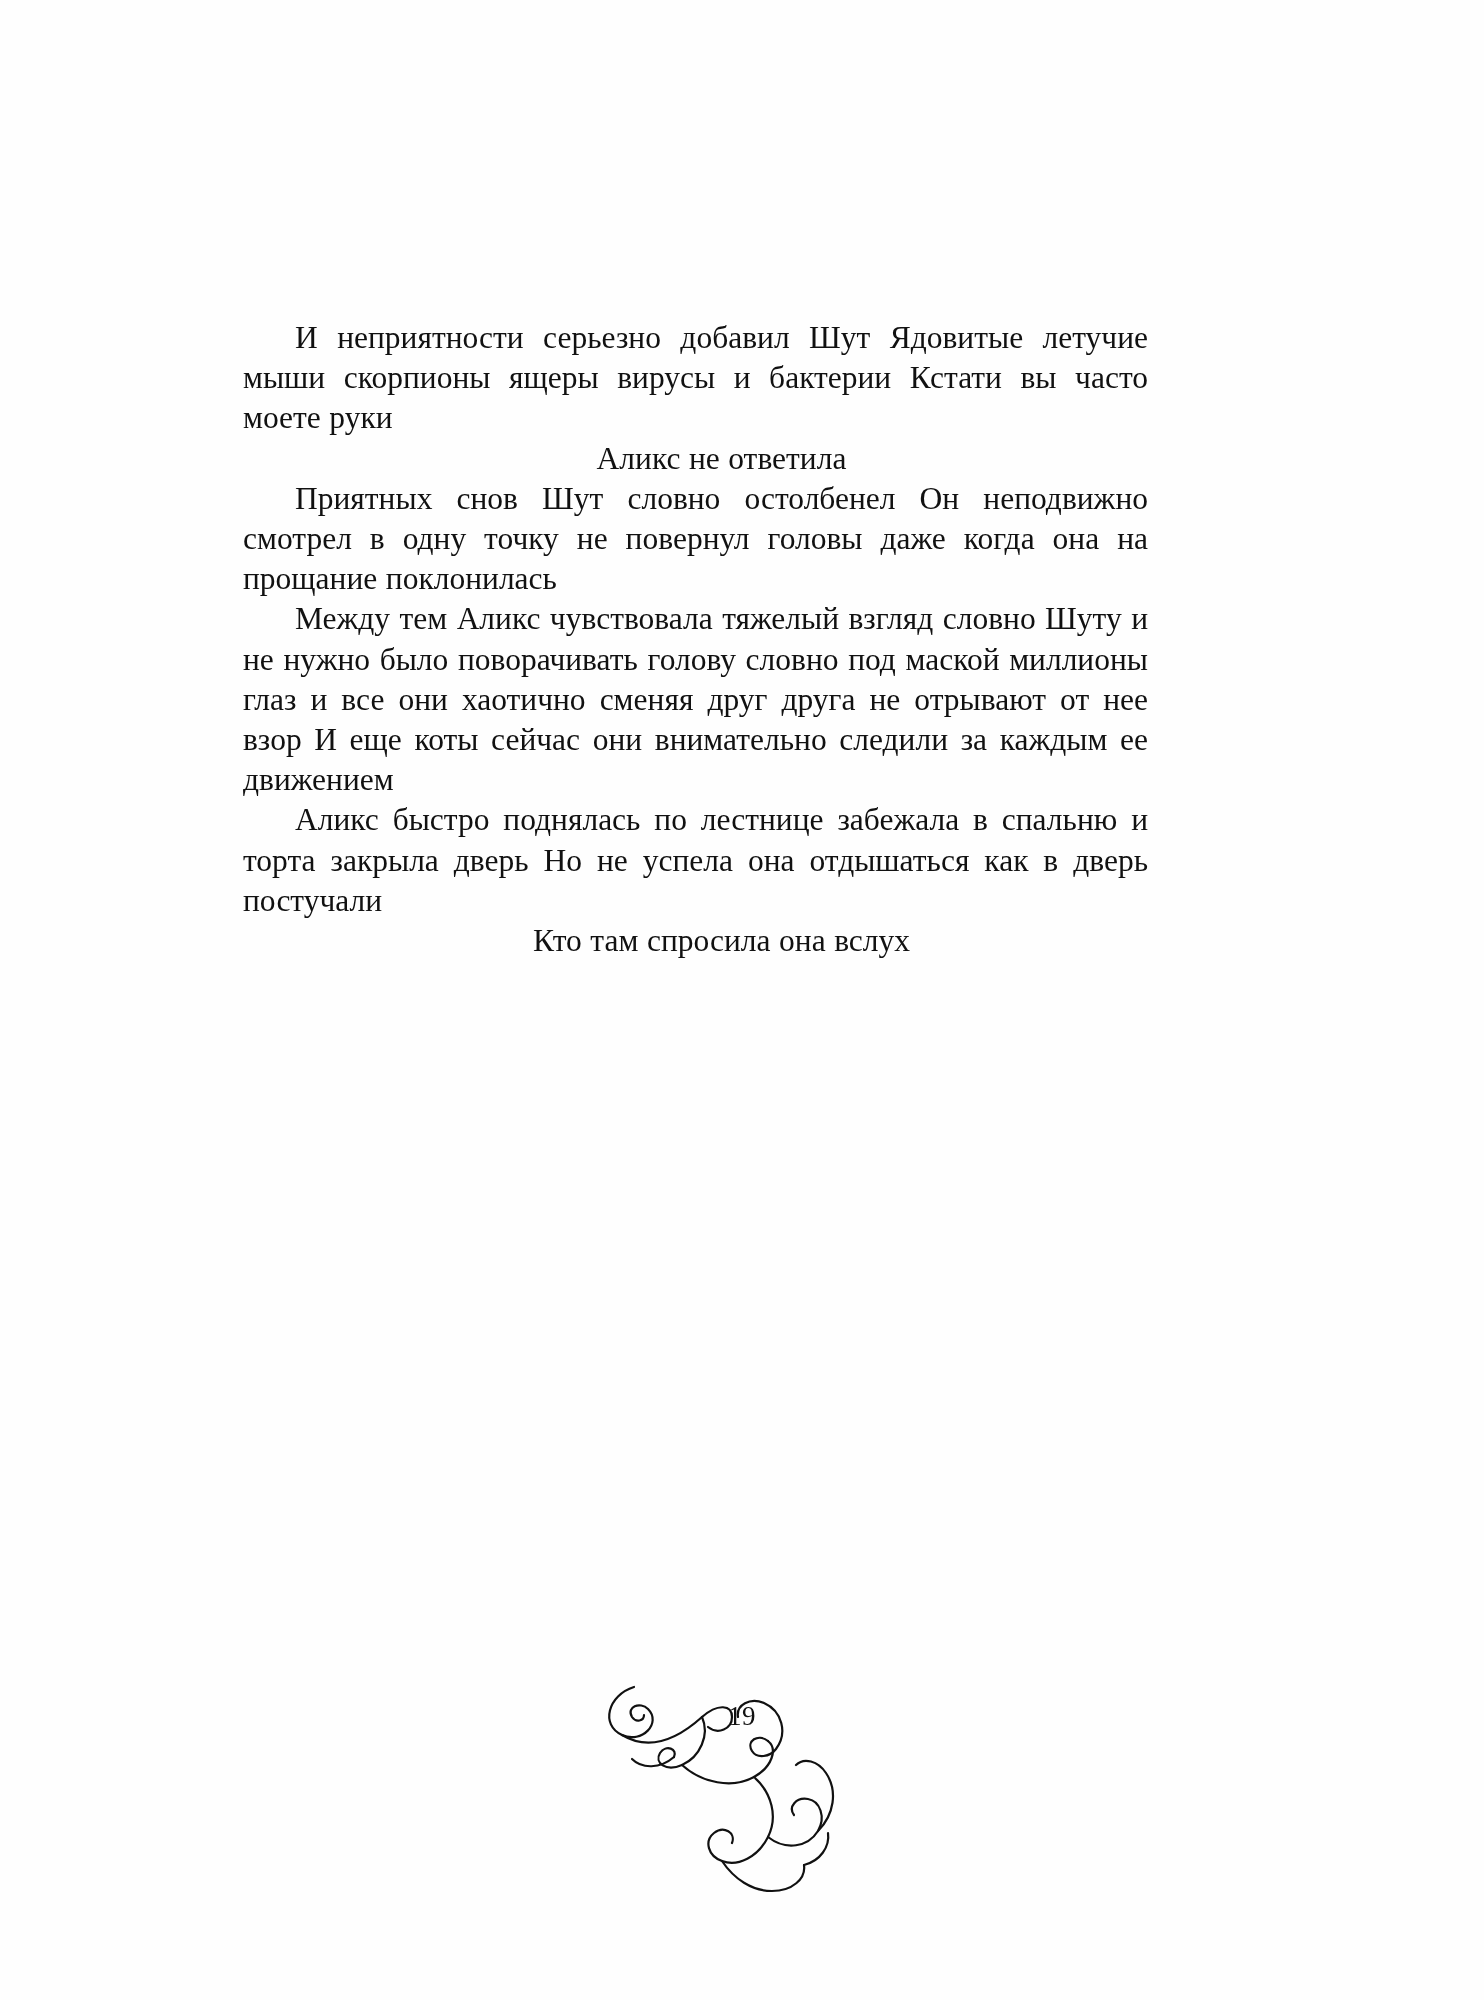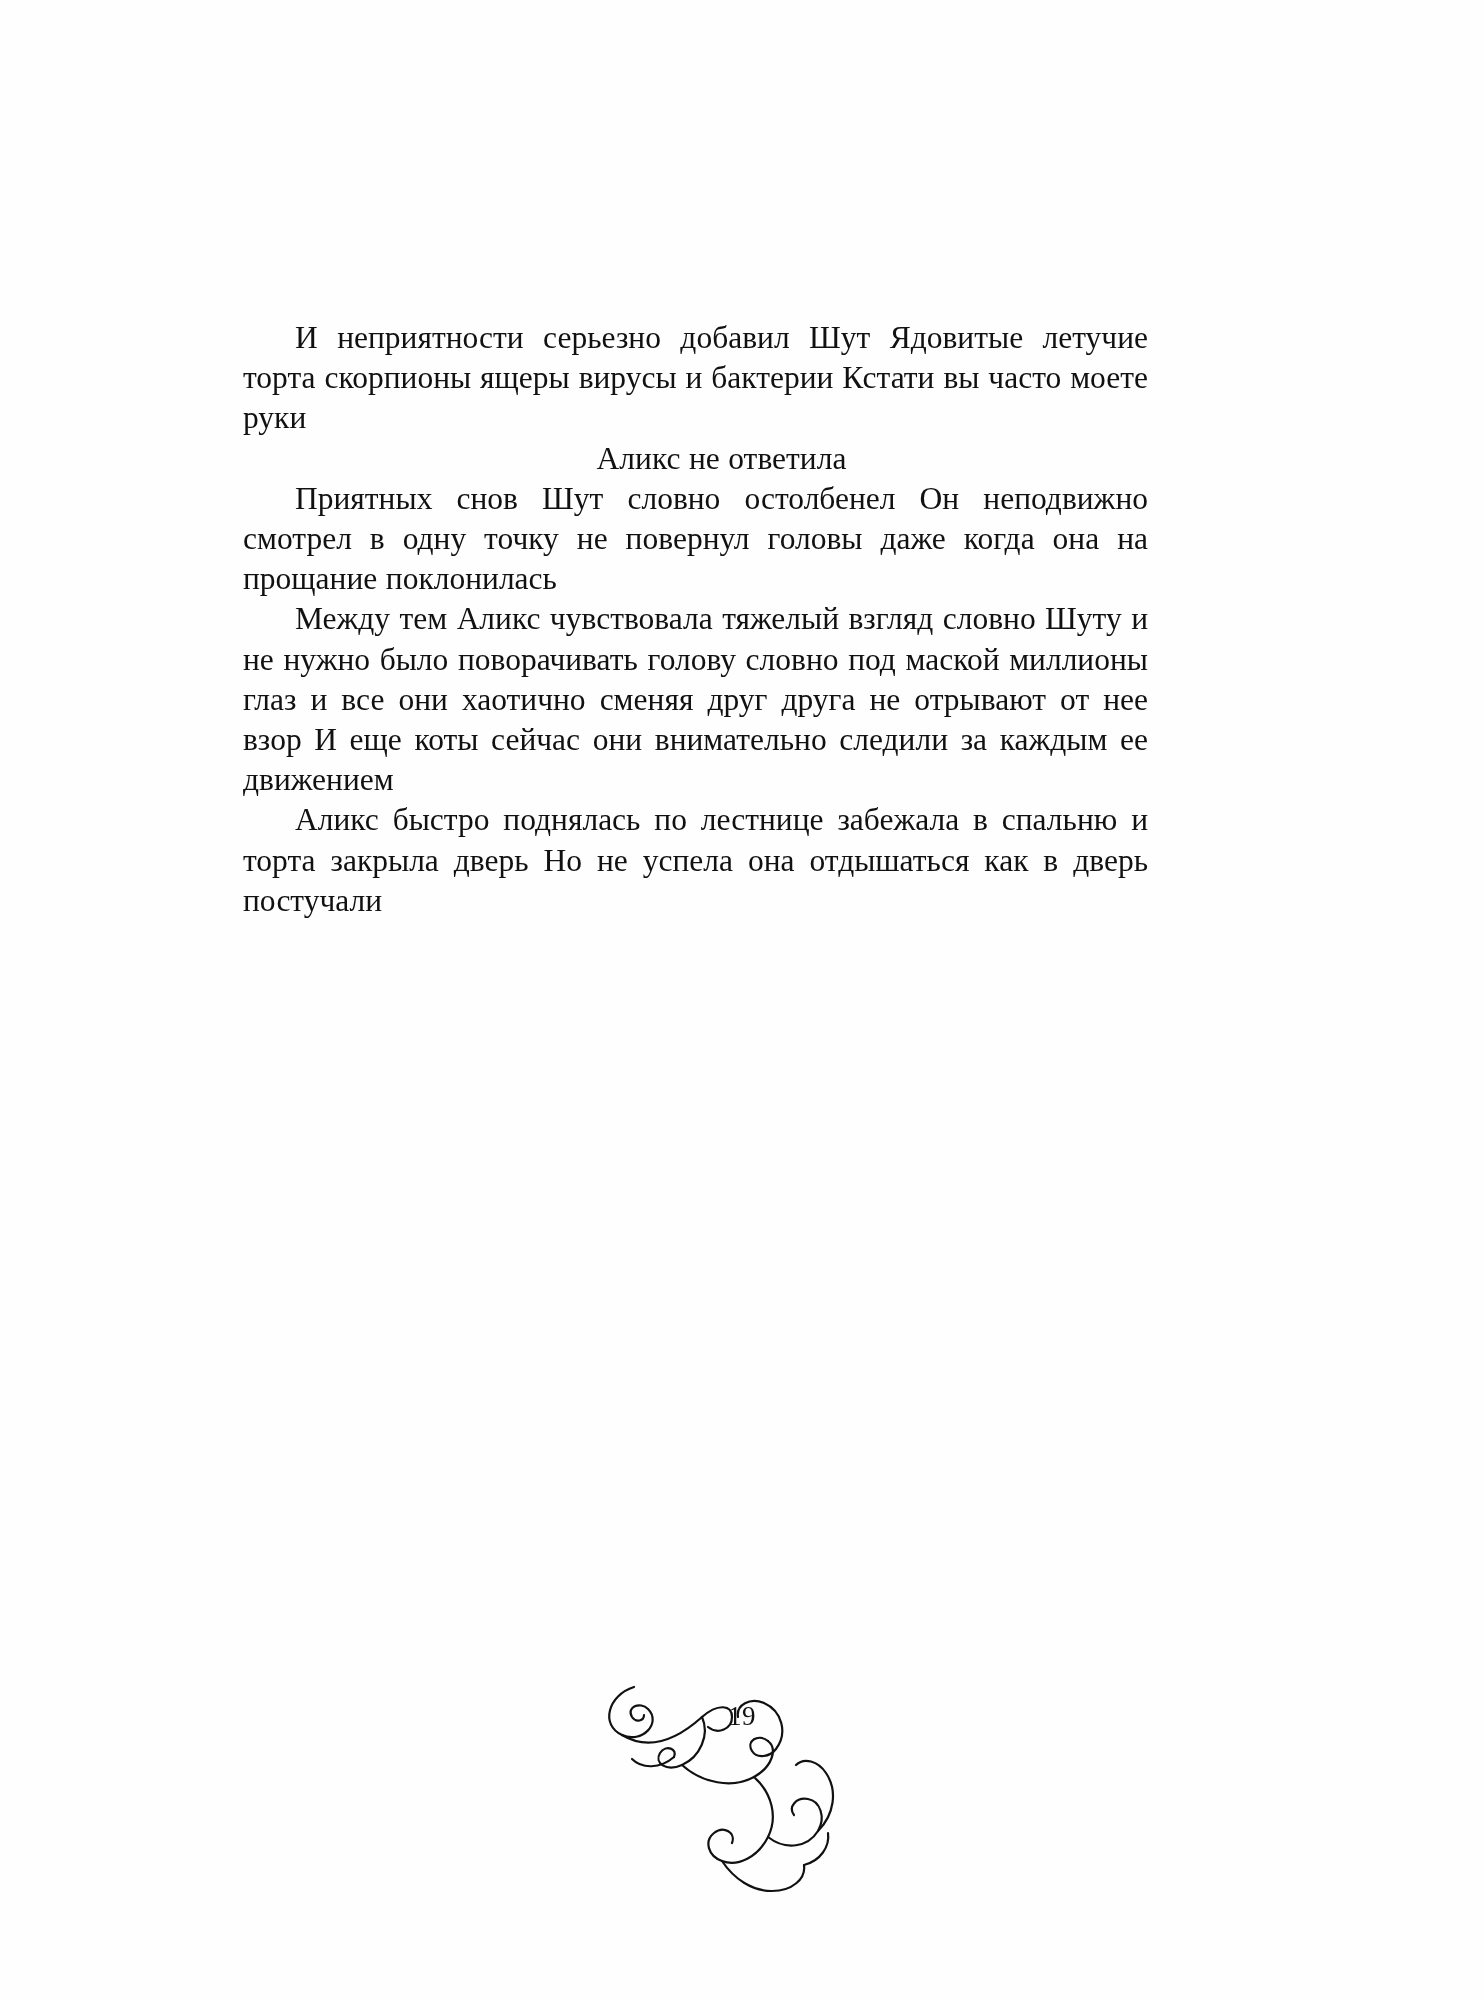--- a/index.html
+++ b/index.html
@@ -76,25 +76,26 @@
     width: 320px;
     height: 250px;
   }
 </style>
 </head>
 <body>
 
 <div class="page">
 
   <div class="text-block">
-    <p class="para">И неприятности    серьезно добавил Шут    Ядовитые летучие торта  скорпионы  ящеры  вирусы и бактерии    Кстати  вы часто моете руки</p>
+    <p class="para">И неприятности    серьезно добавил Шут    Ядовитые летучие мыши  скорпионы  ящеры  вирусы и бактерии    Кстати  вы часто моете руки</p>
     <p class="para last-left">Аликс не ответила</p>
     <p class="para">Приятных снов     Шут словно остолбенел  Он неподвижно смотрел в одну точку  не повернул головы  даже когда она на прощание поклонилась</p>
     <p class="para">Между тем Аликс  чувствовала  тяжелый  взгляд словно Шуту и не нужно было поворачивать голову словно под маской миллионы глаз и все они  хаотично сменяя друг друга  не отрывают от нее взор  И еще коты    сейчас они внимательно следили за каждым ее движением</p>
     <p class="para">Аликс быстро поднялась по лестнице  забежала в спальню и торта закрыла дверь  Но не успела она отдышаться  как в дверь постучали</p>
+    <p class="para last-left">Кто там     спросила она вслух</p>
   </div>
 
   <div class="footer-ornament">
     <div class="ornament-wrap">
       <svg class="orn" viewBox="0 0 320 250">
         <g fill="none" stroke="#111111" stroke-width="2.2" stroke-linecap="round">
           <path d="M52 22 C26 30 18 60 40 70 C60 79 80 58 66 44 C58 36 44 42 50 52 C54 58 62 56 62 50"></path>
           <path d="M40 70 C70 88 100 70 120 52 C136 38 150 40 150 52 C150 64 136 70 126 62"></path>
           <path d="M120 52 C128 70 118 92 100 100 C84 107 72 98 78 88 C84 79 96 84 92 92"></path>
           <path d="M100 100 C120 118 150 124 172 112 C190 102 196 84 186 76"></path>

